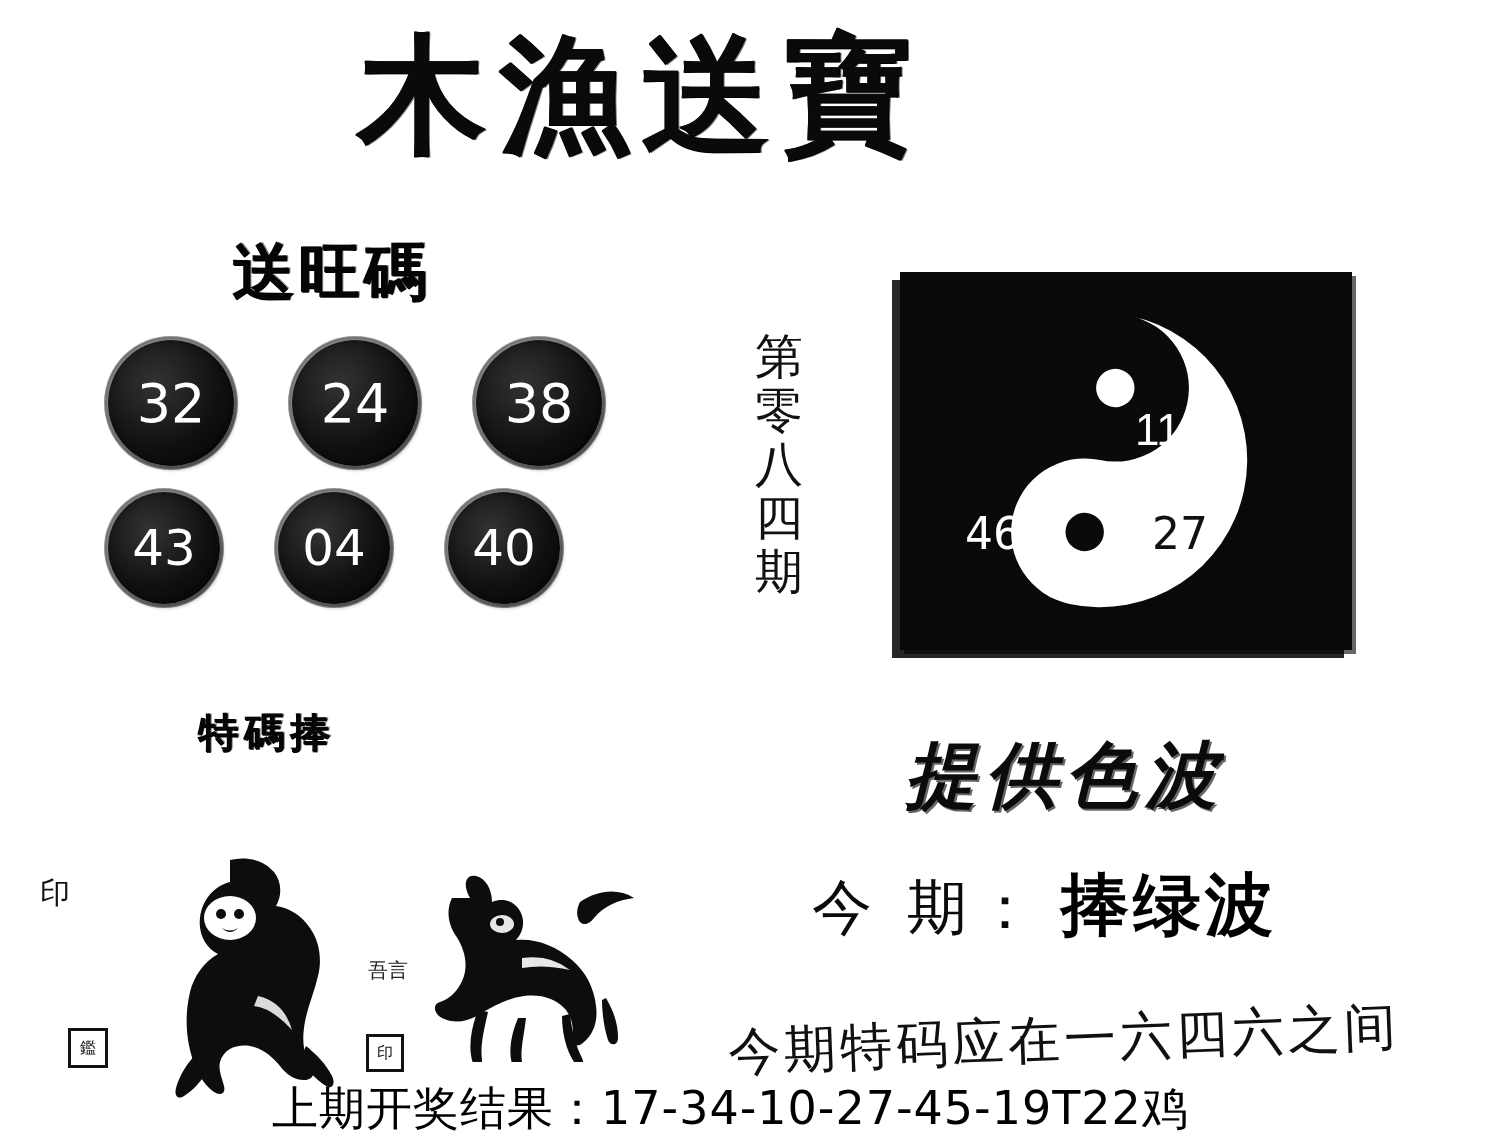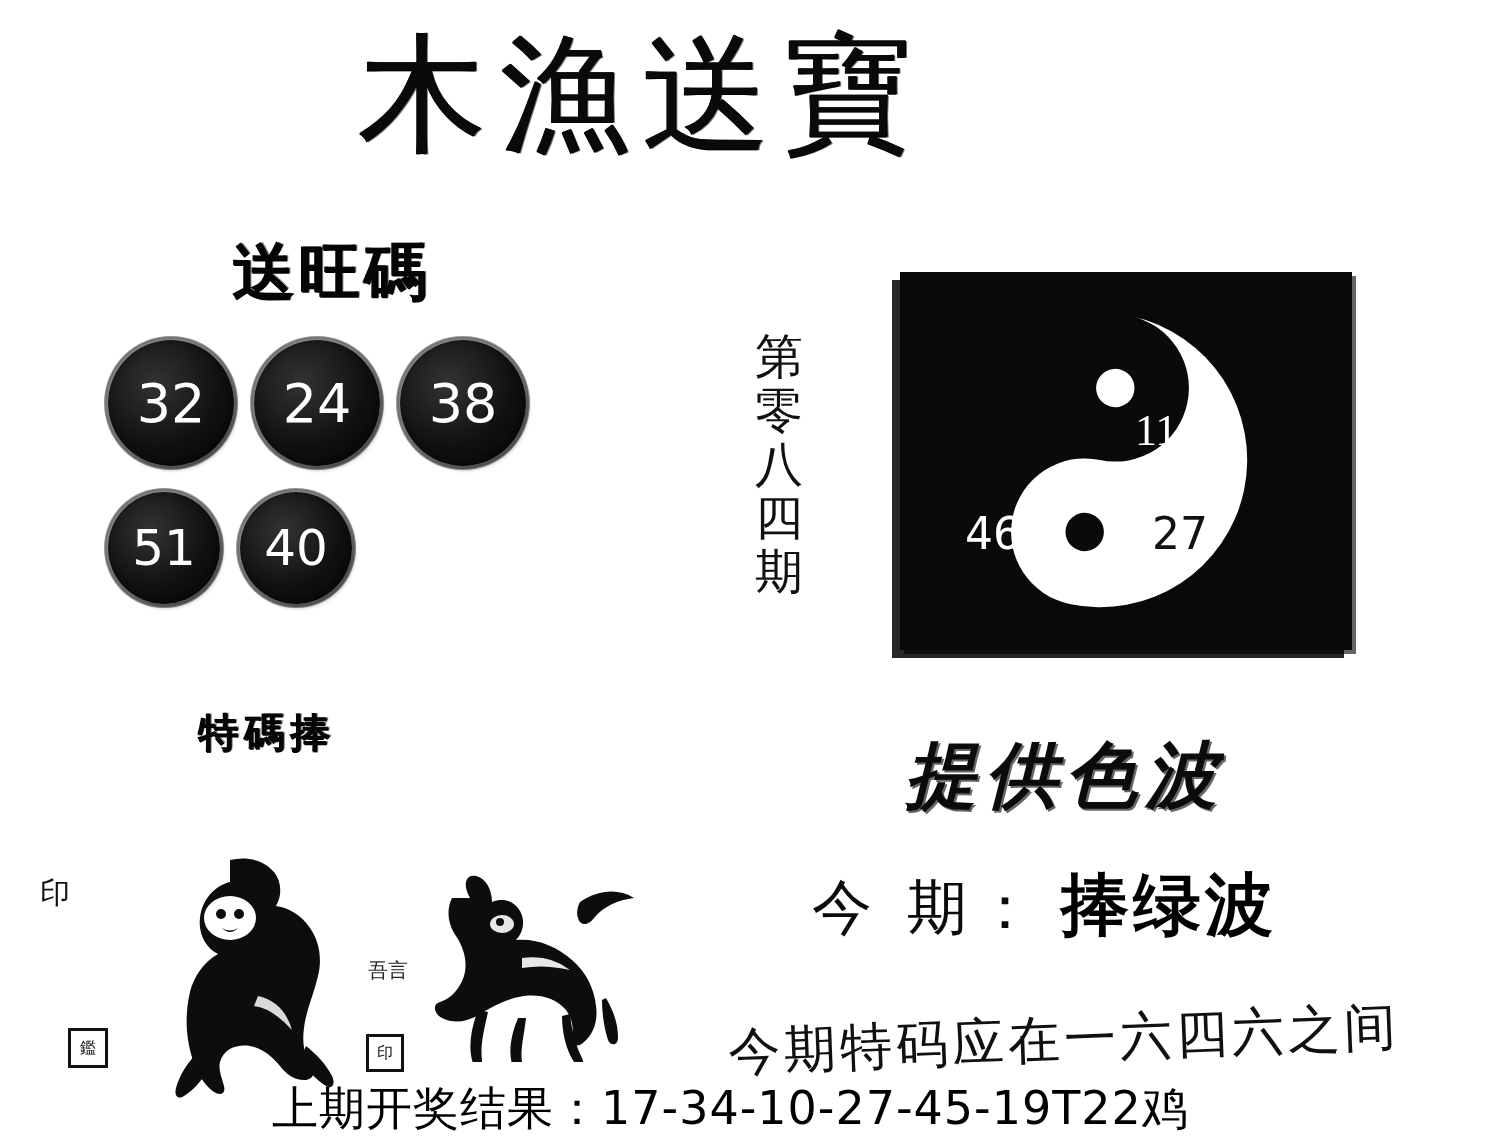--- a/index.html
+++ b/index.html
@@ -19,21 +19,21 @@
   }
 
   
   .title {
     position: absolute;
     left: 0;
     top: 24px;
     width: 1283px;
     text-align: center;
     font-family: "DejaVu Serif", "Liberation Serif", serif;
-    font-weight: normal;
+    font-weight: bold;
     font-size: 128px;
     letter-spacing: 14px;
     color: #0a0a0a;
     text-shadow: 1px 0 0 #000, 0 1px 0 #000, 2px 1px 0 rgba(0,0,0,.55);
     line-height: 1.1;
     white-space: nowrap;
   }
 
   
   .label-songwang {
@@ -49,21 +49,21 @@
   }
 
   .balls {
     position: absolute;
     left: 108px;
     top: 340px;
     width: 540px;
   }
   .ball-row {
     display: flex;
-    gap: 20px;
+    gap: 58px;
     margin-bottom: 18px;
     text-align: center;
   }
   .ball {
     width: 126px;
     height: 126px;
     border-radius: 50%;
     background: radial-gradient(circle at 38% 34%, #333 0%, #111 55%, #000 100%);
     color: #ffffff;
     font-family: "DejaVu Sans", "Liberation Sans", sans-serif;
@@ -126,21 +126,21 @@
     top: 300px;
     width: 320px;
     height: 320px;
   }
   .num-11 {
     position: absolute;
     left: 1135px;
     top: 405px;
     color: #ffffff;
     font-size: 44px;
-    font-family: Liberation Serif, serif;
+    font-family: Liberation Sans, sans-serif;
   }
   .num-46 {
     position: absolute;
     left: 965px;
     top: 508px;
     color: #ffffff;
     font-size: 44px;
     font-family: "DejaVu Sans", "Liberation Sans", sans-serif;
   }
   .num-27 {
@@ -254,21 +254,22 @@
 
   <div class="label-songwang">送旺碼</div>
 
   <div class="balls">
     <div class="ball-row">
       <div class="ball">32</div>
       <div class="ball">24</div>
       <div class="ball">38</div>
     </div>
     <div class="ball-row">
-      <div class="ball small">51</div>
+      <div class="ball small">43</div>
+      <div class="ball small">04</div>
       <div class="ball small">40</div>
     </div>
   </div>
 
   <div class="label-tema">特碼捧</div>
 
   <div class="issue">第零八四期</div>
 
   <div class="taiji-panel"></div>
   <div class="taiji-wrap">

